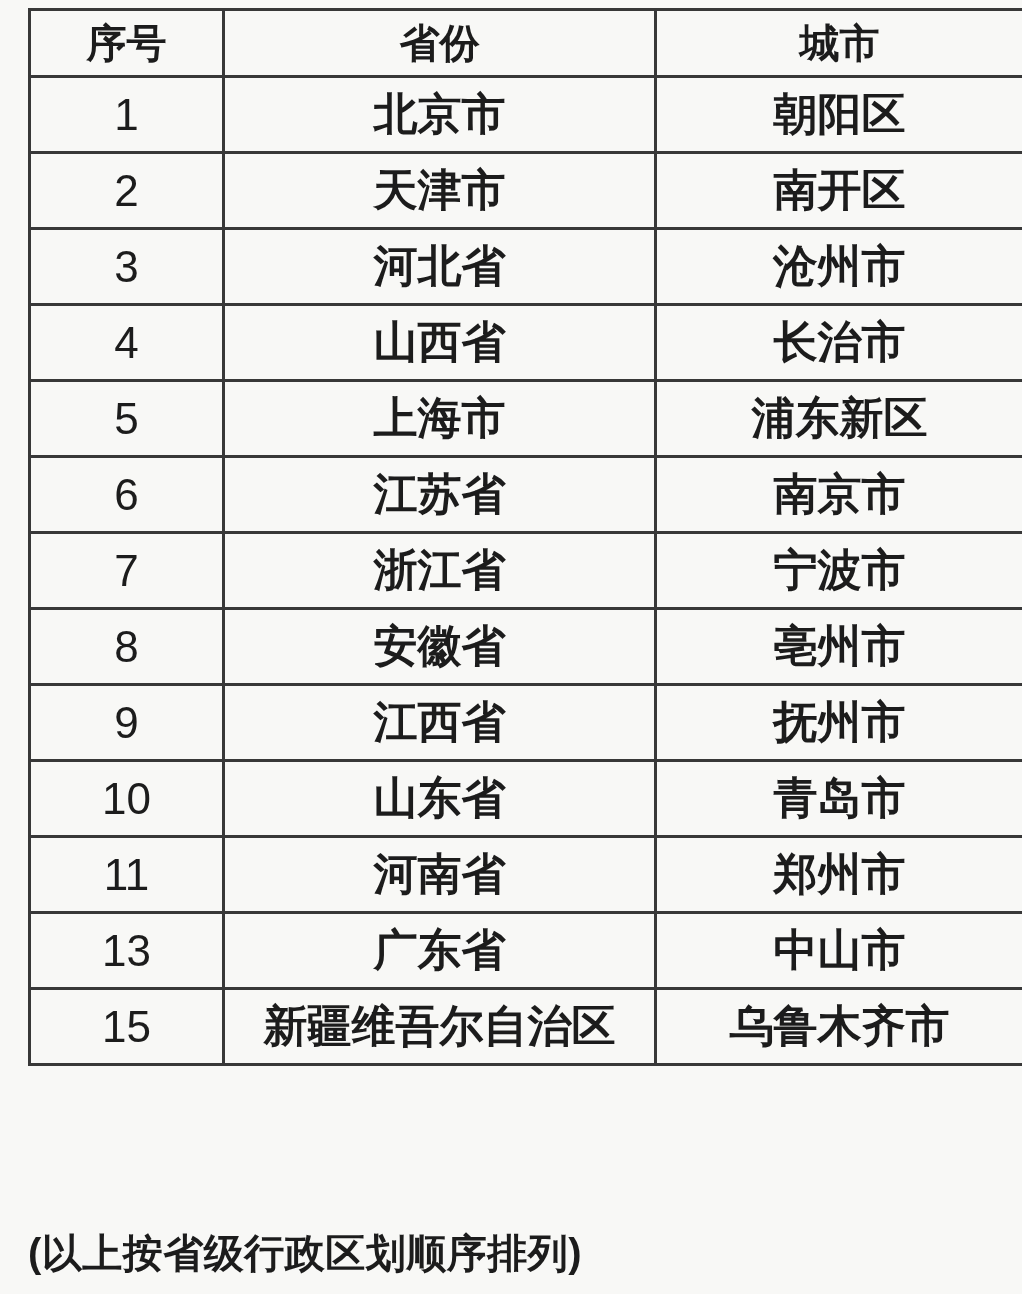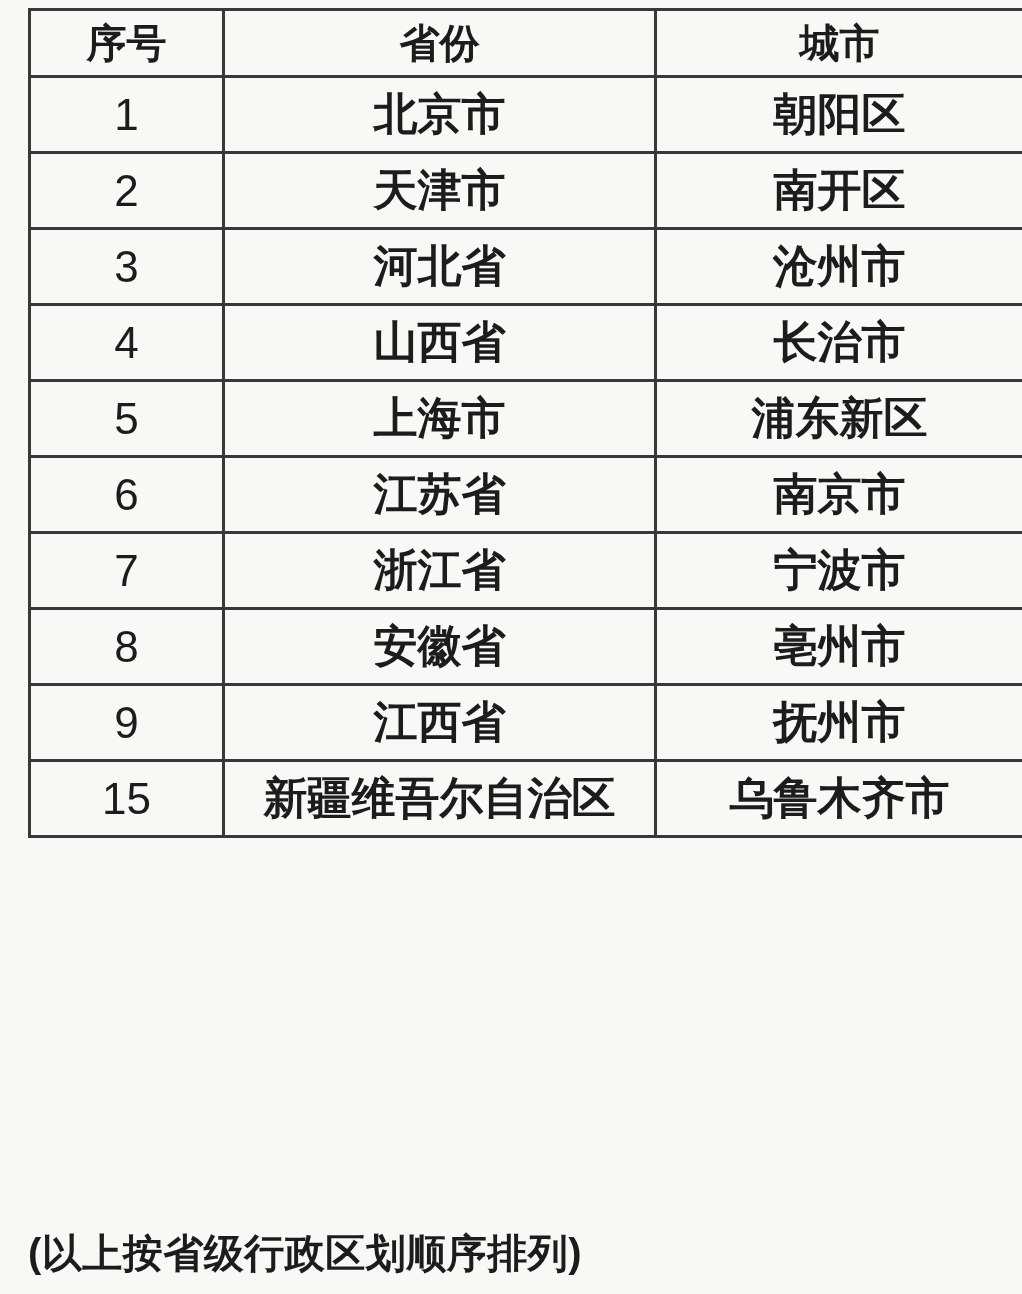--- a/index.html
+++ b/index.html
@@ -111,20 +111,35 @@
           <td class="cell-no">8</td>
           <td class="cell-province">安徽省</td>
           <td class="cell-city">亳州市</td>
         </tr>
         <tr>
           <td class="cell-no">9</td>
           <td class="cell-province">江西省</td>
           <td class="cell-city">抚州市</td>
         </tr>
         <tr>
+          <td class="cell-no">10</td>
+          <td class="cell-province">山东省</td>
+          <td class="cell-city">青岛市</td>
+        </tr>
+        <tr>
+          <td class="cell-no">11</td>
+          <td class="cell-province">河南省</td>
+          <td class="cell-city">郑州市</td>
+        </tr>
+        <tr>
+          <td class="cell-no">13</td>
+          <td class="cell-province">广东省</td>
+          <td class="cell-city">中山市</td>
+        </tr>
+        <tr>
           <td class="cell-no">15</td>
           <td class="cell-province">新疆维吾尔自治区</td>
           <td class="cell-city">乌鲁木齐市</td>
         </tr>
       </tbody>
   </table>
 
   <div class="footnote">(以上按省级行政区划顺序排列)</div>
 
 </div>

